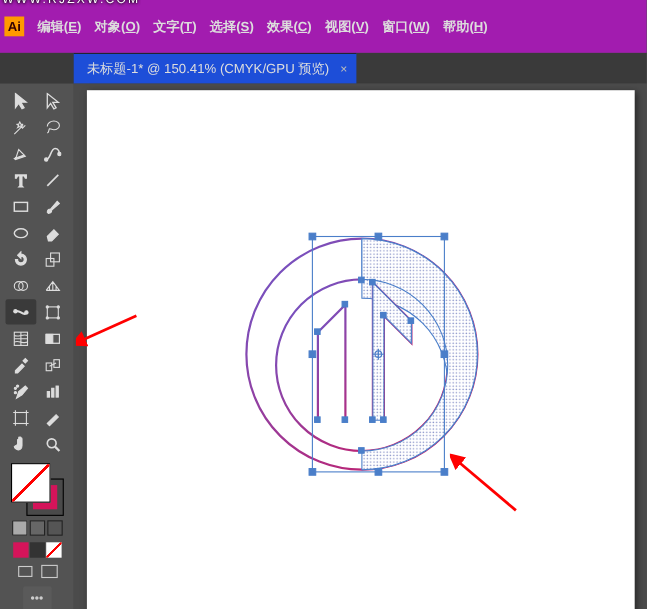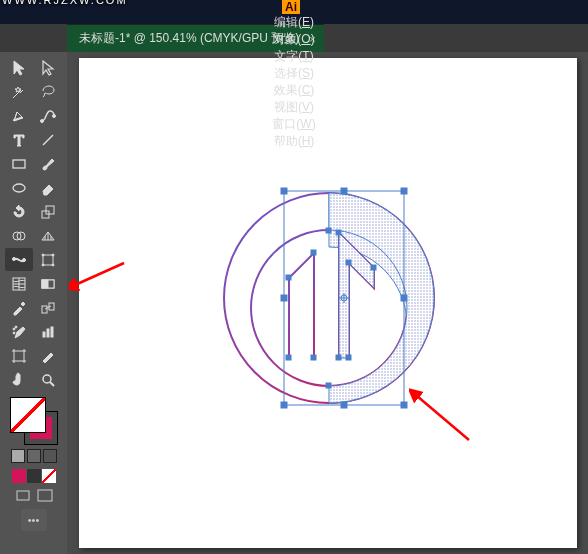--- a/index.html
+++ b/index.html
@@ -1,22 +1,22 @@
 <!DOCTYPE html>
 <html><head>
 <meta charset="utf-8">
 <style>
   html,body{margin:0;padding:0;width:588px;height:554px;overflow:hidden;font-family:Arial,"Microsoft YaHei",sans-serif;background:#4b4b4b;}
-  .menubar{height:24px;background:#0f172a;color:#ddd;font-size:12px;display:flex;align-items:center;padding:0 4px;position:relative;z-index:5;flex-direction:column;}
+  .menubar{height:24px;background:#a21caf;color:#ddd;font-size:12px;display:flex;align-items:center;padding:12px 4px;position:relative;z-index:5;}
   .ai-logo{width:18px;height:18px;background:#ff9a00;color:#330000;font-weight:bold;font-size:12px;display:flex;align-items:center;justify-content:center;margin-right:6px;}
-  .menu-item{padding:0 6px;cursor:default;white-space:nowrap;}
+  .menu-item{padding:0 6px;cursor:default;white-space:nowrap;font-weight:bold;}
   .menu-item u{text-decoration:underline;}
   .tabbar{height:28px;background:#3a3a3a;display:flex;align-items:stretch;}
   .side-header{width:67px;background:#3a3a3a;}
-  .tab{display:flex;align-items:center;padding:0 8px 0 12px;font-size:12px;color:#ddd;background:#14532d;border-top:1px solid #222;position:relative;}
+  .tab{display:flex;align-items:center;padding:0 8px 0 12px;font-size:12px;color:#ddd;background:#1d4ed8;border-top:1px solid #222;position:relative;}
   .tab .close{margin-left:10px;font-size:11px;color:#bbb;}
   .workspace{display:flex;height:502px;}
   .toolbar{width:67px;background:#535353;display:flex;flex-direction:column;align-items:center;padding-top:4px;}
   .tool-grid{display:grid;grid-template-columns:28px 28px;grid-auto-rows:23px;gap:1px;}
   .tool{width:28px;height:23px;display:flex;align-items:center;justify-content:center;color:#ddd;font-size:14px;border-radius:2px;}
   .tool svg{width:16px;height:16px;fill:#ddd;stroke:#ddd;}
   .tool.selected{background:#3a3a3a;}
   .swatch-pair{width:48px;height:48px;position:relative;margin-top:6px;}
   .swatch-fill{position:absolute;top:0;left:0;width:34px;height:34px;background:#fff;border:1px solid #000;}
   .swatch-fill:after{content:"";position:absolute;left:-2px;top:-2px;right:-2px;bottom:-2px;pointer-events:none;}

